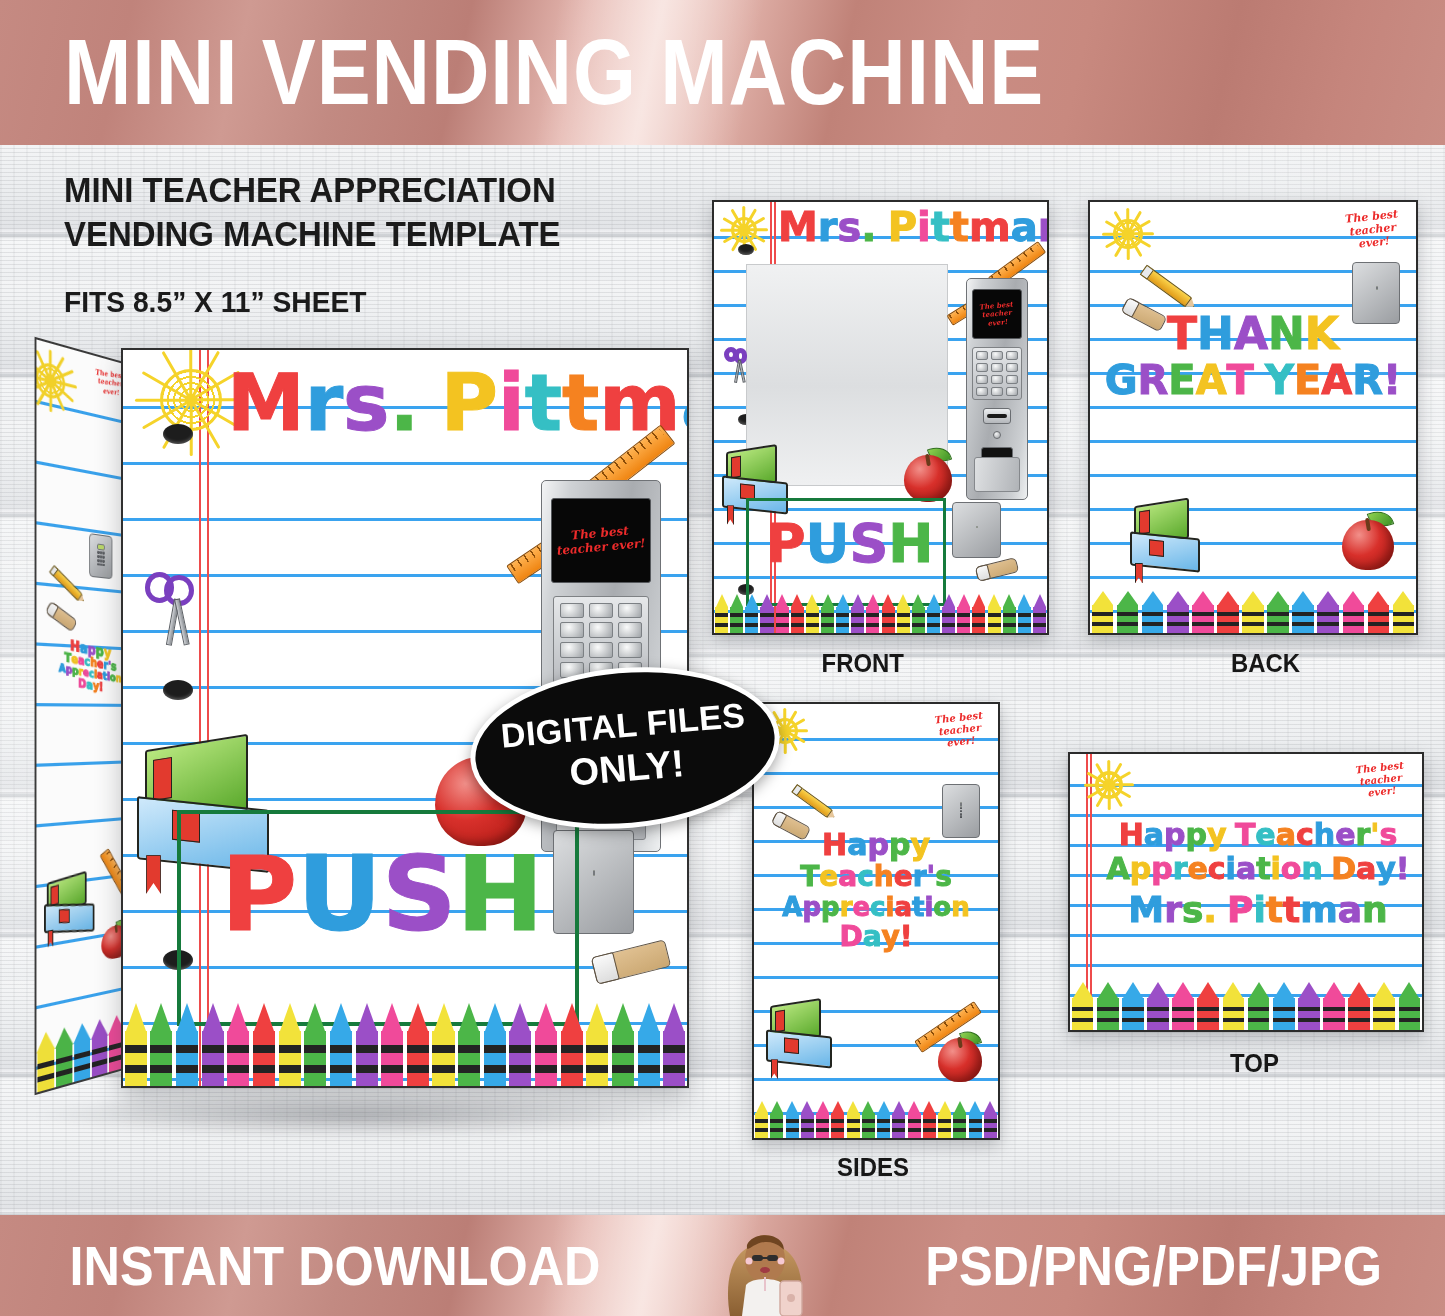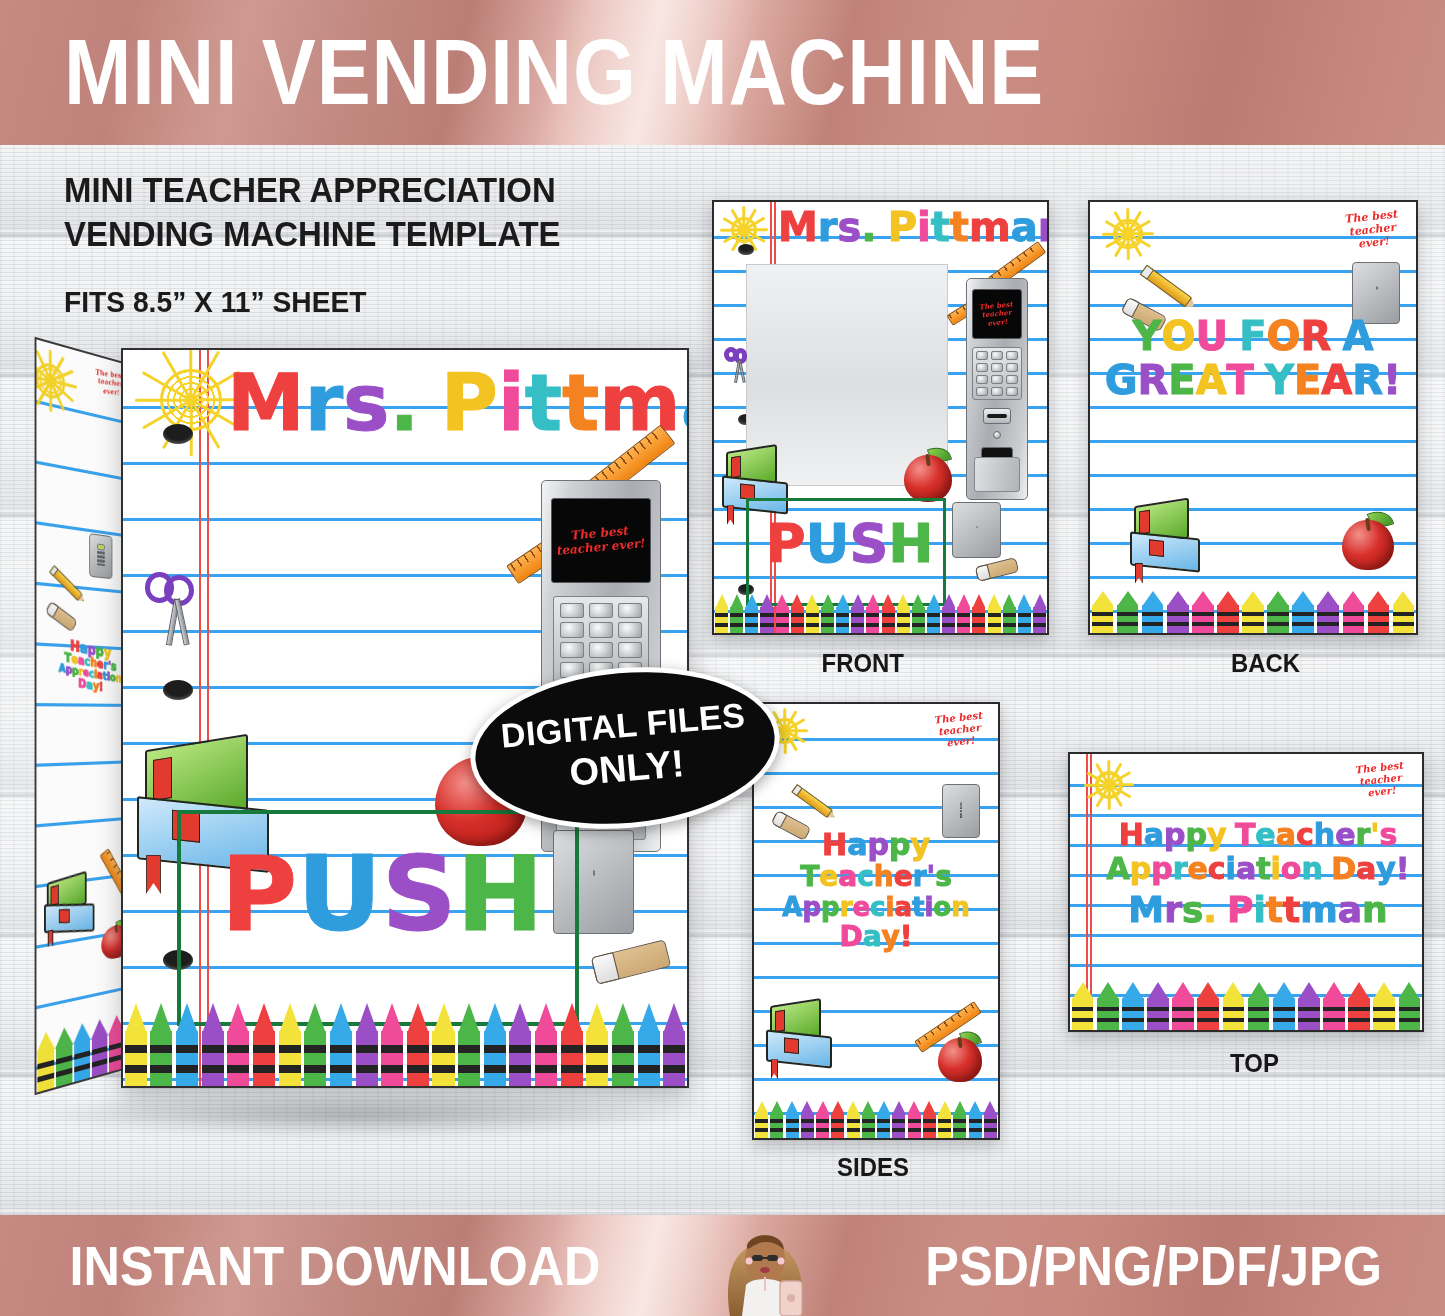--- a/index.html
+++ b/index.html
@@ -932,21 +932,21 @@
         <b></b>
         <b></b>
         <b></b>
         <b></b>
         <b></b>
         <b></b>
       </div>
   </div>
 
   <div style="position:absolute;left:0;right:0;top:110px;text-align:center;">
-    <div class="word" style="font-size:40px;margin-top:4px;"><span class="sk c-grn" data-ch="Y">Y</span><span class="sk c-yel" data-ch="O">O</span><span class="sk c-pnk" data-ch="U">U</span>&nbsp;<span class="sk c-tea" data-ch="F">F</span><span class="sk c-org" data-ch="O">O</span><span class="sk c-red" data-ch="R">R</span>&nbsp;<span class="sk c-blu" data-ch="A">A</span></div>
+    <div class="word" style="font-size:44px;"><span class="sk c-red" data-ch="T">T</span><span class="sk c-blu" data-ch="H">H</span><span class="sk c-pur" data-ch="A">A</span><span class="sk c-grn" data-ch="N">N</span><span class="sk c-yel" data-ch="K">K</span></div>
     <div class="word" style="font-size:40px;margin-top:4px;"><span class="sk c-blu" data-ch="G">G</span><span class="sk c-pur" data-ch="R">R</span><span class="sk c-grn" data-ch="E">E</span><span class="sk c-yel" data-ch="A">A</span><span class="sk c-pnk" data-ch="T">T</span>&nbsp;<span class="sk c-tea" data-ch="Y">Y</span><span class="sk c-org" data-ch="E">E</span><span class="sk c-red" data-ch="A">A</span><span class="sk c-blu" data-ch="R">R</span><span class="sk c-pur" data-ch="!">!</span></div>
   </div>
 
   <div class="books" style="left:40px;top:300px;width:70px;height:74px;">
     <div class="bk1"></div>
       <div class="bk2"></div>
       <div class="mark"></div>
   </div>
   <div class="apple" style="left:252px;top:308px;width:52px;height:60px;">
     <div class="leaf"></div>

